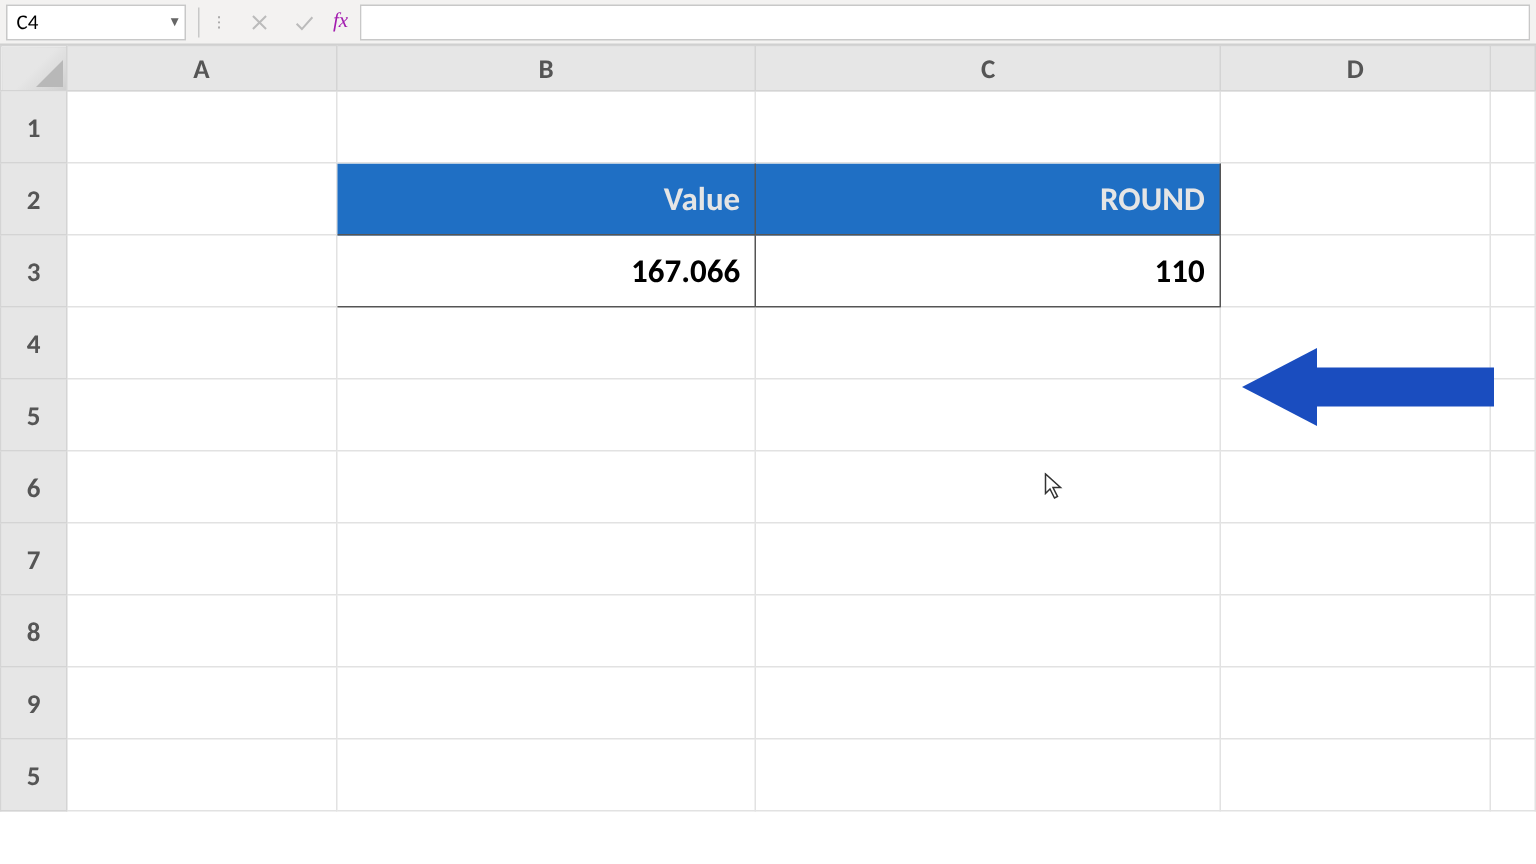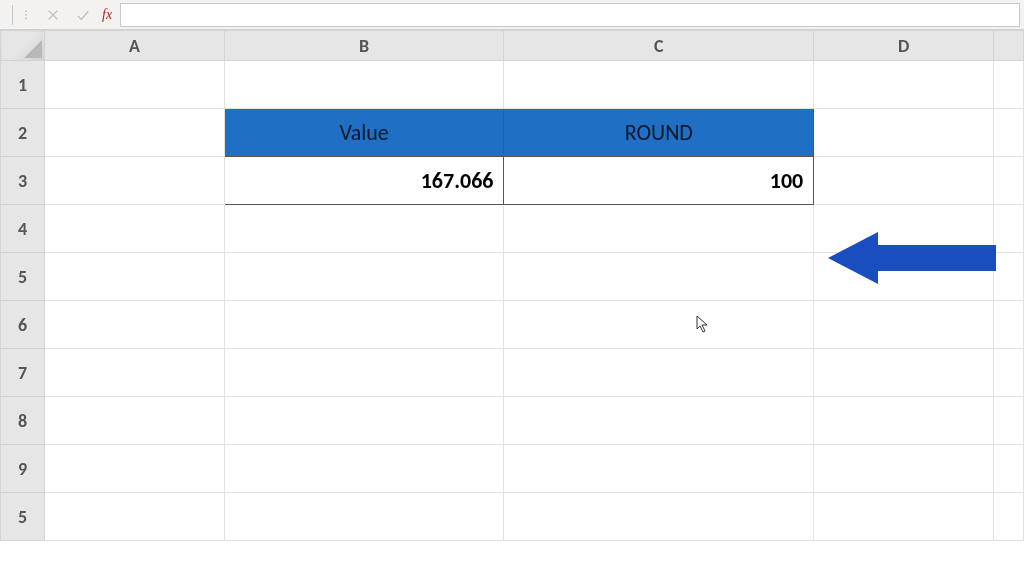--- a/index.html
+++ b/index.html
@@ -5,53 +5,57 @@
     * { margin: 0; padding: 0; box-sizing: border-box; }
     body { font-family: Calibri, Arial, sans-serif; background: #fff; overflow: hidden; width: 1024px; height: 576px; position: relative; }
 
     .formula-bar { display: flex; align-items: center; height: 30px; background: #f3f2f1; border-bottom: 1px solid #d0d0d0; padding: 0 4px; }
     .name-box { width: 120px; height: 24px; background: #fff; border: 1px solid #c8c8c8; padding: 2px 6px; font-size: 14px; display: flex; align-items: center; position: relative; }
     .name-box-dropdown { position: absolute; right: 2px; font-size: 9px; color: #666; }
     .fb-divider { width: 1px; height: 20px; background: #c8c8c8; margin: 0 8px; }
     .fb-dots { color: #999; font-size: 10px; letter-spacing: 1px; margin-right: 6px; }
     .fb-btn { display: flex; align-items: center; justify-content: center; width: 26px; height: 24px; color: #bbb; margin: 0 2px; }
     .fb-btn svg { width: 14px; height: 14px; }
-    .fb-fx { font-style: italic; font-family: "Times New Roman", serif; font-size: 14px; color: #b91c1c; margin: 0 8px 0 4px; }
+    .fb-fx { font-style: italic; font-family: "Times New Roman", serif; font-size: 14px; color: #a21caf; margin: 0 8px 0 4px; }
     .fb-input { flex: 1; height: 24px; background: #fff; border: 1px solid #c8c8c8; border-left: none; padding: 2px 6px; font-size: 14px; }
     .fb-input-wrap { flex: 1; display: flex; align-items: center; height: 24px; background: #fff; border: 1px solid #c8c8c8; }
 
     .sheet { position: relative; }
     table { border-collapse: collapse; table-layout: fixed; }
     .corner, .colhead, .rowhead { background: #e6e6e6; border: 1px solid #d4d4d4; text-align: center; color: #555; font-size: 18px; }
     .corner { width: 44px; height: 30px; background: linear-gradient(135deg, #e6e6e6 50%, #cfcfcf 100%); position: relative; }
     .corner::after { content: ""; position: absolute; right: 2px; bottom: 2px; width: 0; height: 0; border-left: 18px solid transparent; border-bottom: 18px solid #b8b8b8; }
     .colhead { height: 30px; }
     .rowhead { width: 44px; }
     .col-A { width: 180px; }
     .col-B { width: 280px; }
     .col-C { width: 310px; }
     .col-D { width: 180px; }
     .col-E { width: 30px; }
 
     td.cell { border: 1px solid #e2e2e2; height: 48px; padding: 0 10px; font-size: 22px; vertical-align: middle; }
 
-    .hdr-cell { background: #1f6fc4; color: #0f172a; font-weight: normal; text-align: center; font-size: 24px; border: 1px solid #555 !important; }
+    .hdr-cell { background: #1f6fc4; color: #e5e5e5; font-weight: bold; text-align: right; font-size: 24px; border: 1px solid #555 !important; }
     .data-cell { font-weight: bold; text-align: right; border: 1px solid #555 !important; font-size: 24px; }
 
     .arrow { position: absolute; top: 202px; left: 828px; }
     .arrow-shape { position: relative; width: 160px; height: 52px; }
     .arrow-body { position: absolute; left: 48px; top: 13px; width: 120px; height: 26px; background: #1a4dbf; }
     .arrow-head { position: absolute; left: 0; top: 0; width: 0; height: 0; border-top: 26px solid transparent; border-bottom: 26px solid transparent; border-right: 50px solid #1a4dbf; }
 
     .cursor { position: absolute; top: 285px; left: 696px; font-size: 14px; color: #444; pointer-events: none; }
   </style>
 </head>
 <body>
 
 <div class="formula-bar">
+  <div class="name-box">
+    <span>C4</span>
+    <span class="name-box-dropdown">▼</span>
+  </div>
   <div class="fb-divider"></div>
   <span class="fb-dots">⋮</span>
   <div class="fb-btn">
     <svg viewBox="0 0 16 16">
         <path d="M3 3 L13 13 M13 3 L3 13" stroke="currentColor" stroke-width="1.5" fill="none"></path>
       </svg>
   </div>
   <div class="fb-btn">
     <svg viewBox="0 0 16 16">
         <path d="M2 9 L6 13 L14 4" stroke="currentColor" stroke-width="1.5" fill="none"></path>
@@ -87,21 +91,21 @@
       <td class="cell"></td>
       <td class="cell hdr-cell">Value</td>
       <td class="cell hdr-cell">ROUND</td>
       <td class="cell"></td>
       <td class="cell"></td>
     </tr>
     <tr>
       <th class="rowhead">3</th>
       <td class="cell"></td>
       <td class="cell data-cell">167.066</td>
-      <td class="cell data-cell">100</td>
+      <td class="cell data-cell">110</td>
       <td class="cell"></td>
       <td class="cell"></td>
     </tr>
     <tr>
       <th class="rowhead">4</th>
       <td class="cell"></td>
       <td class="cell"></td>
       <td class="cell"></td>
       <td class="cell"></td>
       <td class="cell"></td>

